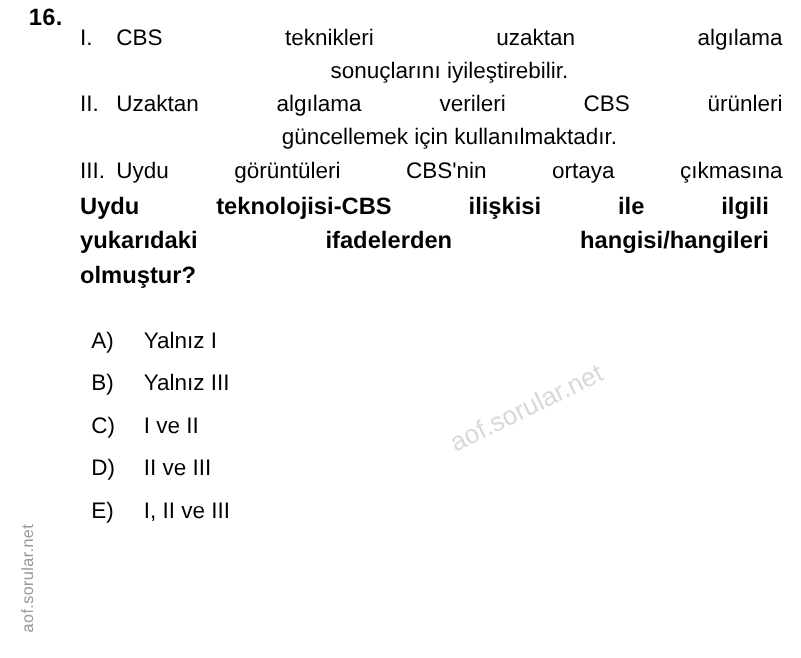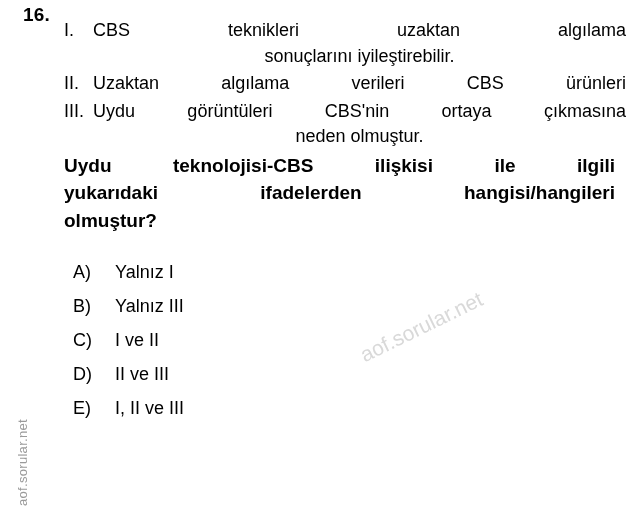--- a/index.html
+++ b/index.html
@@ -154,28 +154,28 @@
     <div class="body">
       <span class="l1">CBS    teknikleri    uzaktan    algılama</span>
       <span class="l2">sonuçlarını iyileştirebilir.</span>
     </div>
   </div>
 
   <div class="stmt">
     <div class="num">II.</div>
     <div class="body">
       <span class="l1">Uzaktan   algılama   verileri   CBS   ürünleri</span>
+      <span class="l2">güncellemek için kullanılmaktadır.</span>
     </div>
   </div>
 
   <div class="stmt">
     <div class="num">III.</div>
     <div class="body">
       <span class="l1">Uydu  görüntüleri  CBS'nin  ortaya  çıkmasına</span>
-      <span class="l2">neden olmuştur.</span>
     </div>
   </div>
 
   <div class="prompt">
     <span class="pl">Uydu   teknolojisi-CBS   ilişkisi   ile   ilgili</span>
     <span class="pl">yukarıdaki    ifadelerden    hangisi/hangileri</span>
     <span class="pl last">olmuştur?</span>
   </div>
 
   <div class="options">

